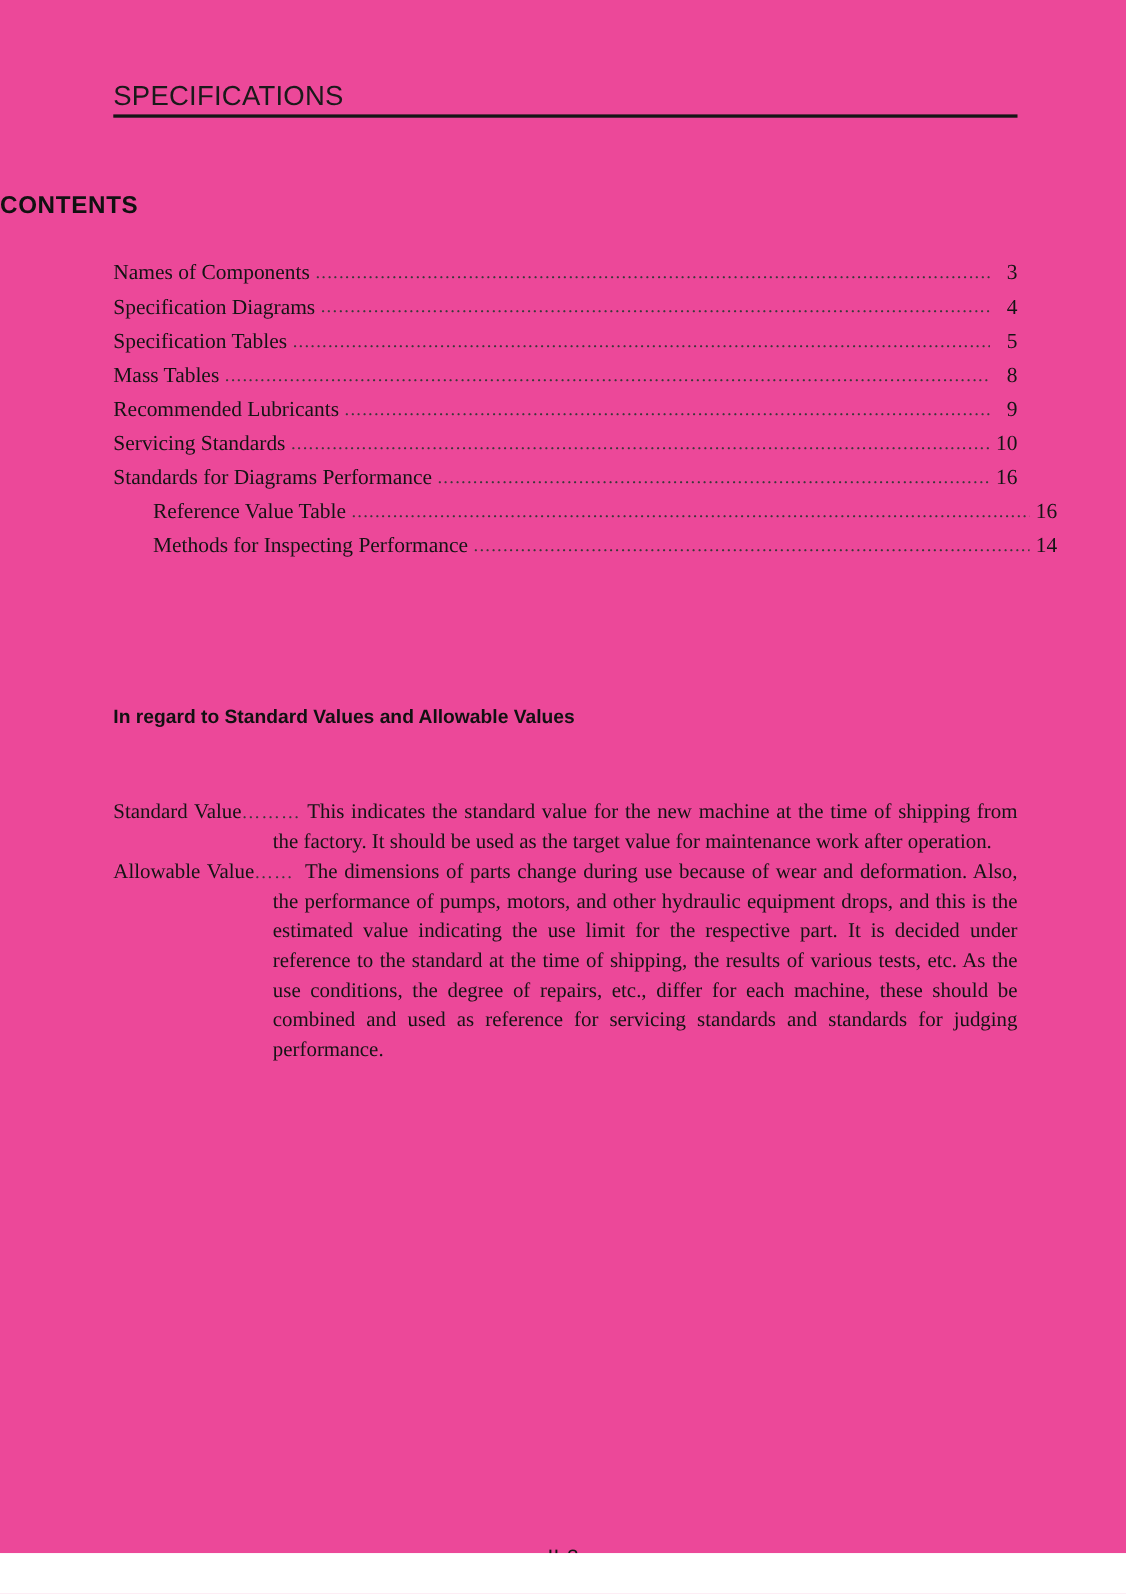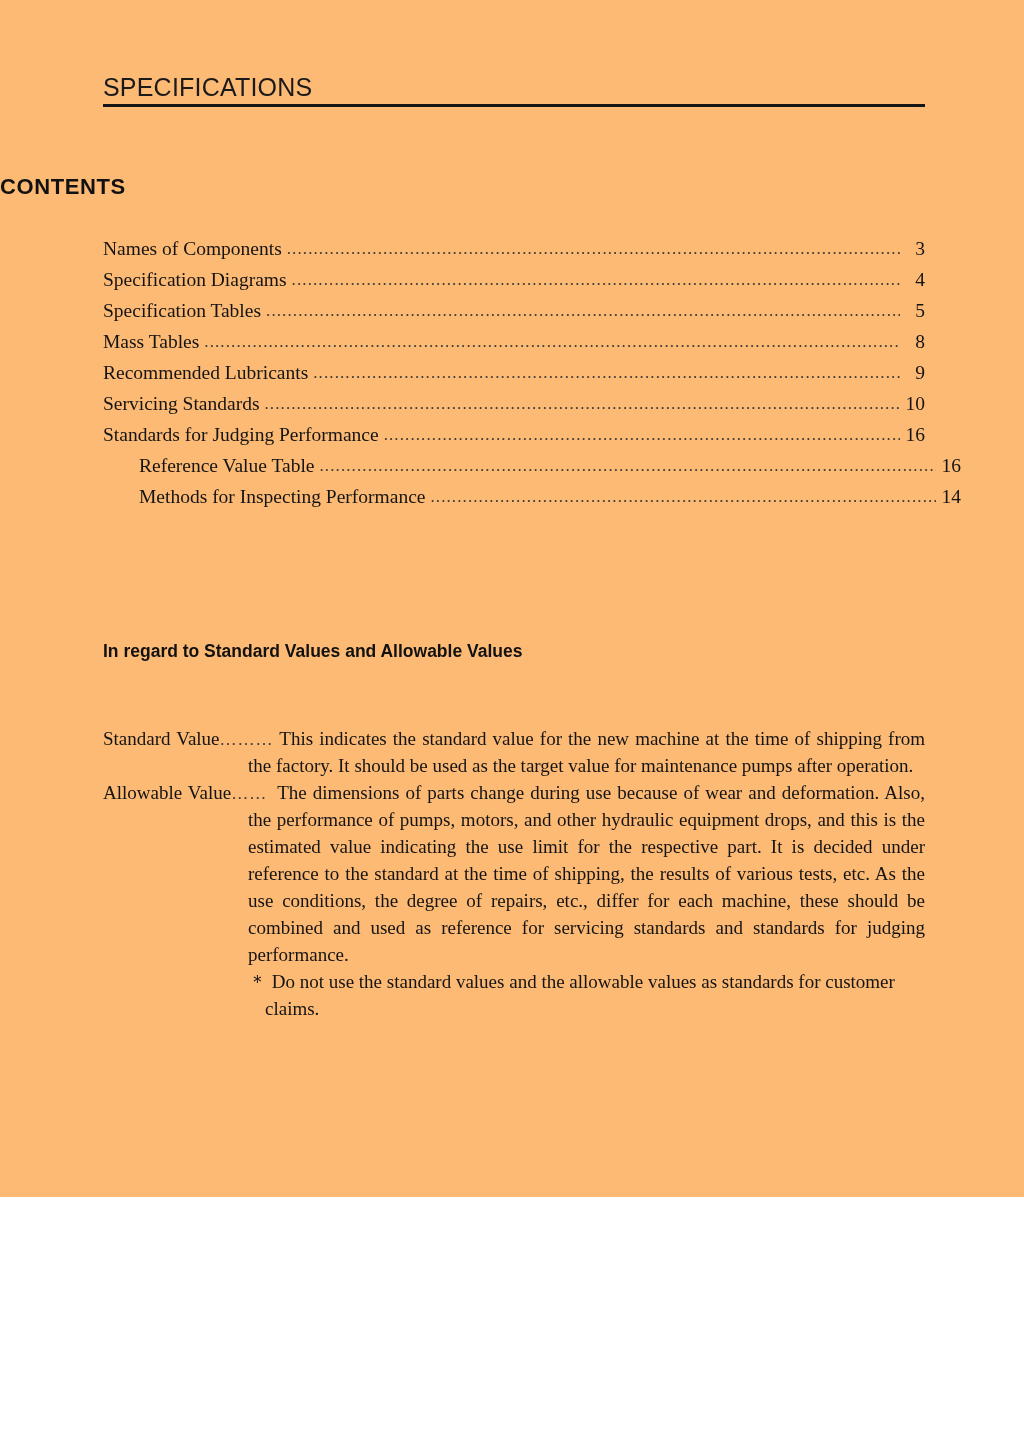--- a/index.html
+++ b/index.html
@@ -4,22 +4,22 @@
 <style>
   html, body {
     margin: 0;
     padding: 0;
     background: #ffffff;
   }
 
   .page {
     position: relative;
     width: 1024px;
-    height: 1197px;
-    background: #fdba74;
+    height: 1412px;
+    background: #ec4899;
     overflow: hidden;
     box-sizing: border-box;
   }
 
   
   .doc-header {
     position: absolute;
     left: 103px;
     top: 74px;
     width: 822px;
@@ -214,21 +214,21 @@
       <span class="toc-page">9</span>
     </div>
 
     <div class="toc-row level-1">
       <span class="toc-label">Servicing Standards</span>
       <span class="toc-leader">...........................................................................................................................................................</span>
       <span class="toc-page">10</span>
     </div>
 
     <div class="toc-row level-1">
-      <span class="toc-label">Standards for Judging Performance</span>
+      <span class="toc-label">Standards for Diagrams Performance</span>
       <span class="toc-leader">...........................................................................................................................................................</span>
       <span class="toc-page">16</span>
     </div>
 
     <div class="toc-row level-2">
       <span class="toc-label">Reference Value Table</span>
       <span class="toc-leader">...........................................................................................................................................................</span>
       <span class="toc-page">16</span>
     </div>
 
@@ -240,29 +240,25 @@
 
   </div>
 
   <div class="notes-block">
     <div class="notes-heading">In regard to Standard Values and Allowable Values</div>
   </div>
 
   <div class="deflist">
 
     <div class="def-item">
-      <span class="def-term">Standard Value</span><span class="def-dots">………</span> <span>This indicates the standard value for the new machine at the time of shipping from the factory. It should be used as the target value for maintenance pumps after operation.</span>
+      <span class="def-term">Standard Value</span><span class="def-dots">………</span> <span>This indicates the standard value for the new machine at the time of shipping from the factory. It should be used as the target value for maintenance work after operation.</span>
     </div>
 
     <div class="def-item">
       <span class="def-term">Allowable Value</span><span class="def-dots">…… </span> <span>The dimensions of parts change during use because of wear and deformation. Also, the performance of pumps, motors, and other hydraulic equipment drops, and this is the estimated value indicating the use limit for the respective part. It is decided under reference to the standard at the time of shipping, the results of various tests, etc. As the use conditions, the degree of repairs, etc., differ for each machine, these should be combined and used as reference for servicing standards and standards for judging performance.</span>
     </div>
 
-    <div class="def-note">
-      <span class="star">＊</span>
-      <span>Do not use the standard values and the allowable values as standards for customer claims.</span>
-    </div>
 
   </div>
 
   <div class="page-footer">II-2</div>
 
 </div>
 
 </body></html>

